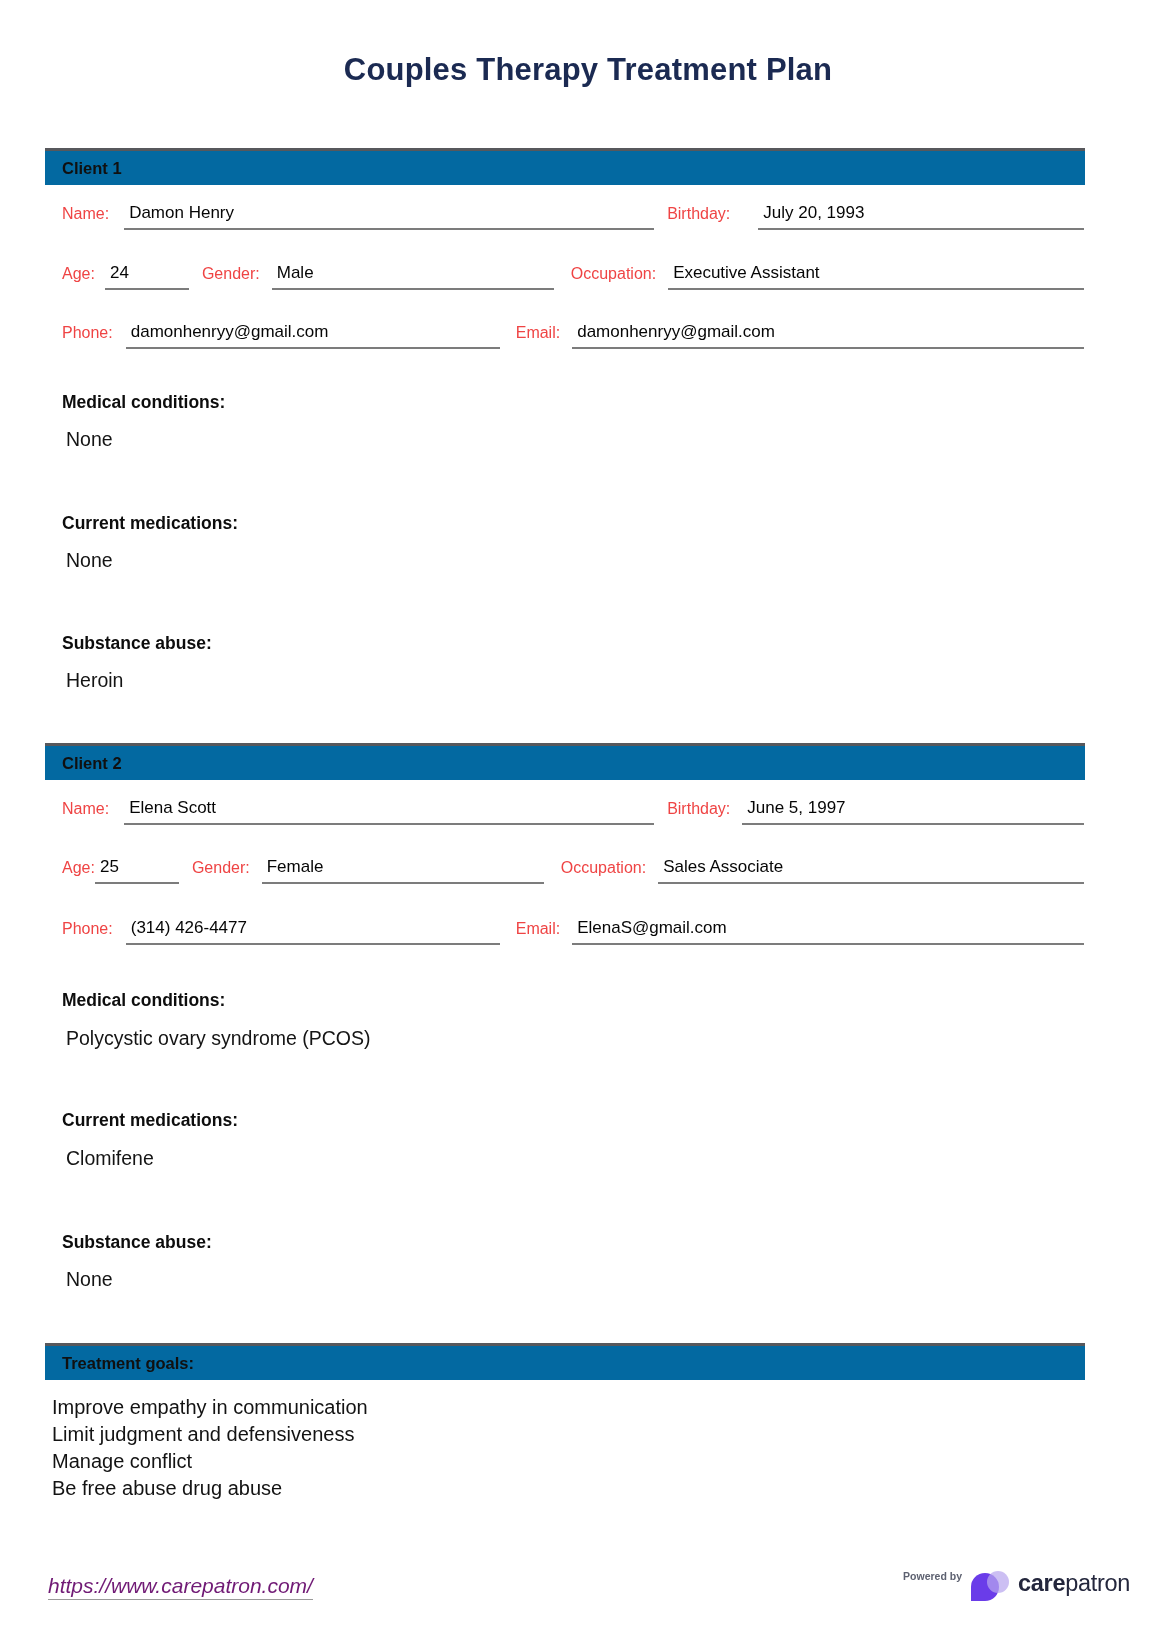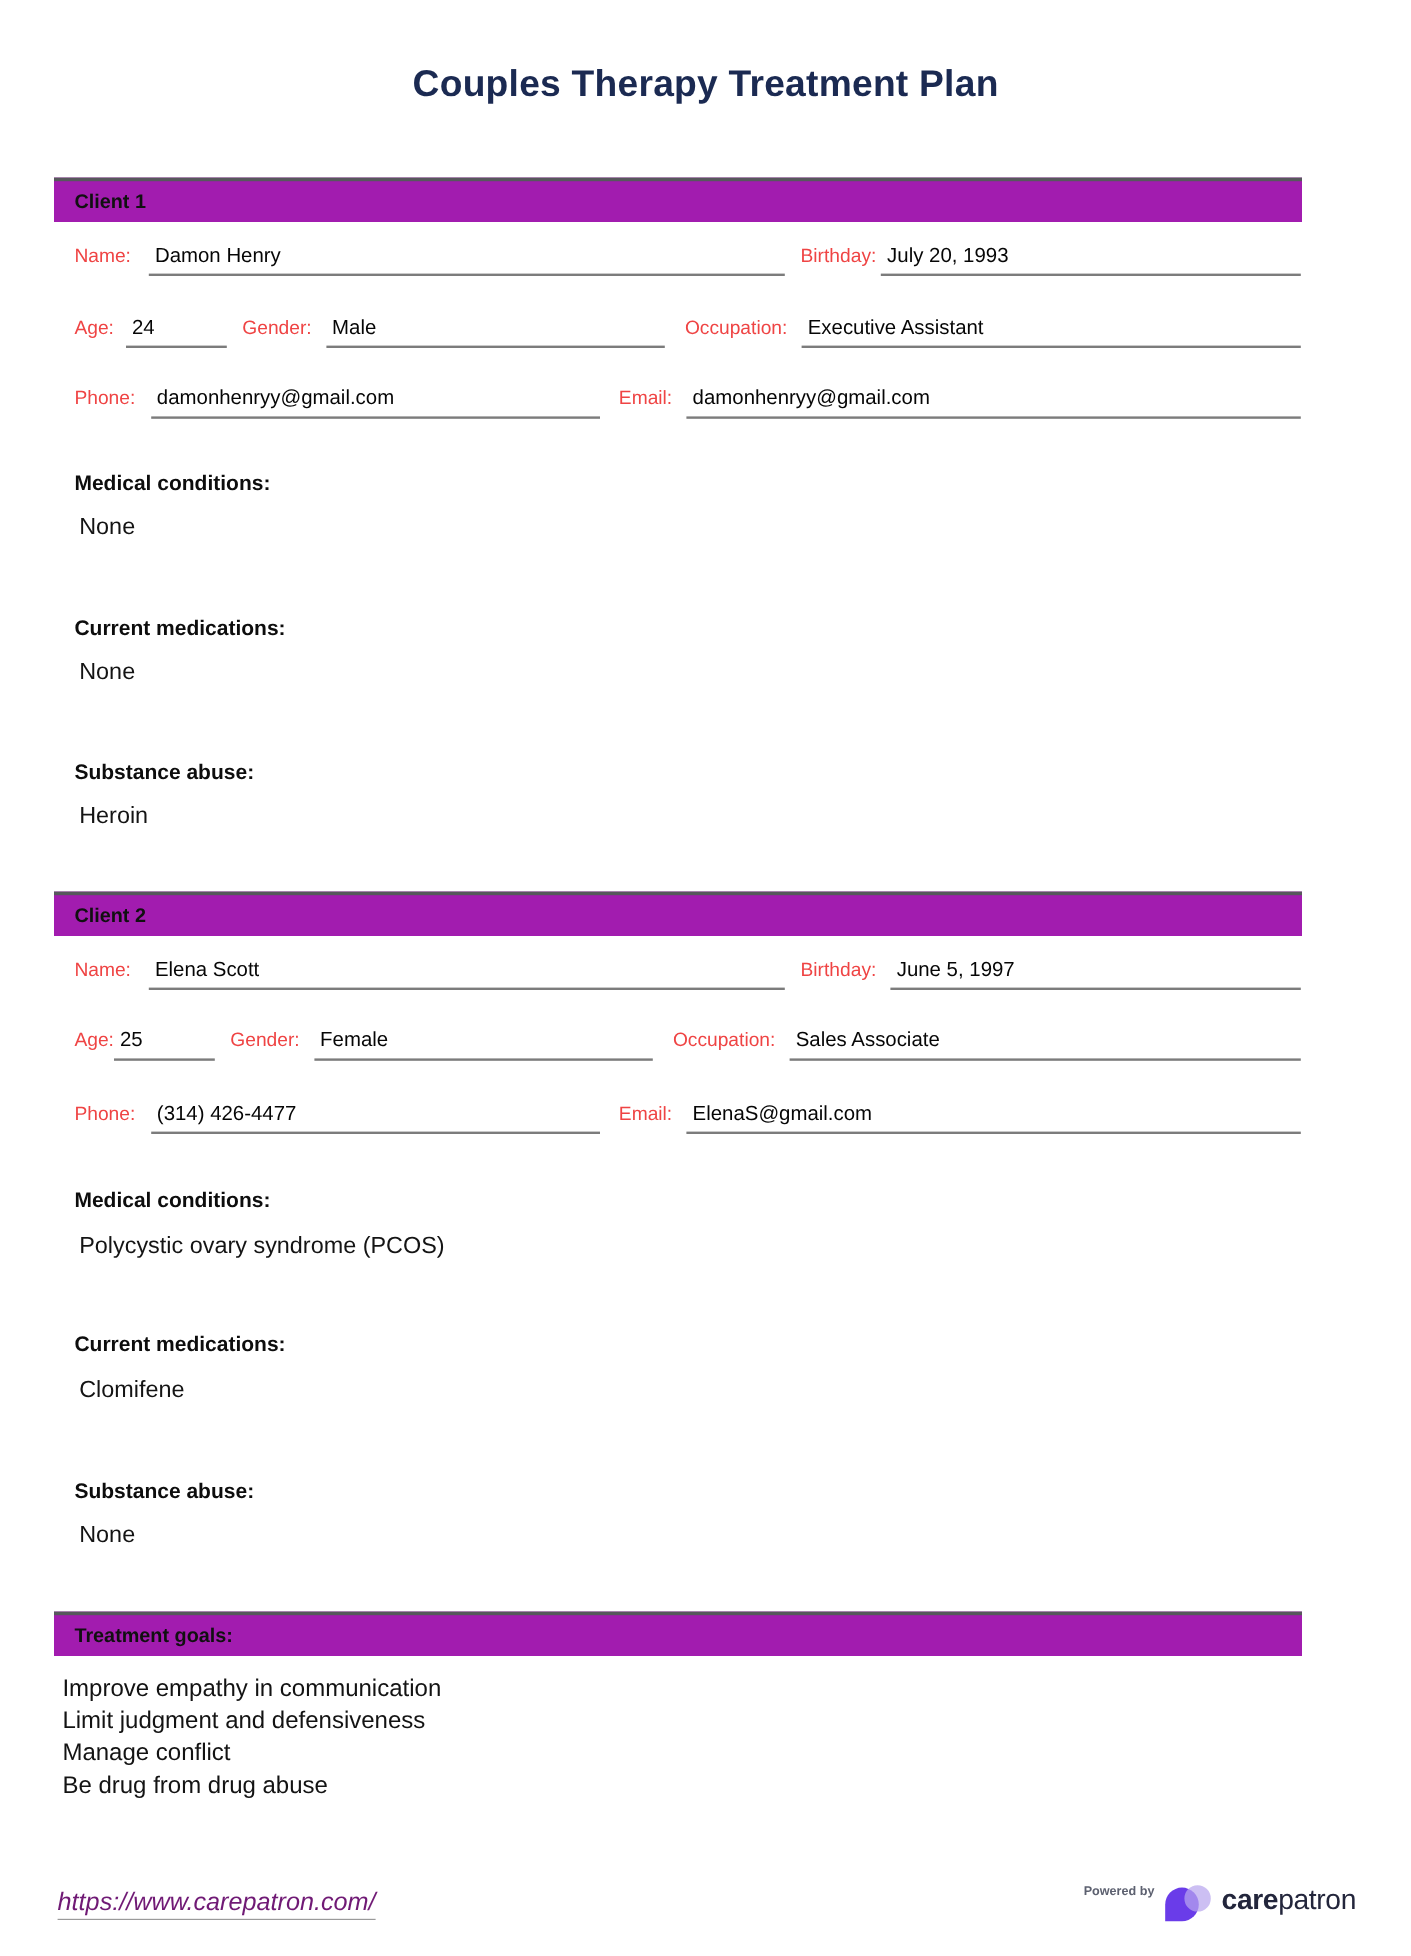--- a/index.html
+++ b/index.html
@@ -7,21 +7,21 @@
   .page {
     position:relative; width:1176px; height:1630px; background:#ffffff;
     font-family:"Liberation Sans", sans-serif; color:#111; overflow:hidden;
   }
   .doc-title {
     position:absolute; top:52px; left:0; width:100%; text-align:center;
     font-size:31px; font-weight:700; color:#1b2a52; letter-spacing:.2px;
   }
   .section-bar {
     position:absolute; left:45px; width:1040px; height:37px;
-    background:#a21caf; border-top:3px solid #57585c;
+    background:#0369a1; border-top:3px solid #57585c;
     padding:8px 0 0 17px; font-size:16.5px; font-weight:700; color:#101010;
   }
   .field-row { position:absolute; left:62px; width:1022px; height:34px; display:flex; align-items:flex-end; }
   .f-label { font-size:16px; color:#ef4444; padding-bottom:7px; white-space:nowrap; }
   .f-cell {
     border-bottom:2px solid #7c7c7c; font-size:17px; color:#060606;
     padding:0 0 5px 5px; white-space:nowrap; overflow:hidden;
   }
   .f-fill { flex:1 1 auto; }
   .sub-heading { position:absolute; left:62px; font-size:17.5px; font-weight:700; color:#0d0d0d; }
@@ -47,21 +47,21 @@
   <h1 class="doc-title">Couples Therapy Treatment Plan</h1>
 
   <div class="section-bar" style="top:148px">
     <span>Client 1</span>
   </div>
 
   <div class="field-row" style="top:196px">
     <span class="f-label">Name:</span>
     <span class="f-cell" style="width:530px; margin-left:15px">Damon Henry</span>
     <span class="f-label" style="margin-left:13px">Birthday:</span>
-    <span class="f-cell f-fill" style="margin-left:4px">July 20, 1993</span>
+    <span class="f-cell f-fill" style="margin-left:28px">July 20, 1993</span>
   </div>
 
   <div class="field-row" style="top:256px">
     <span class="f-label">Age:</span>
     <span class="f-cell" style="width:84px; margin-left:10px">24</span>
     <span class="f-label" style="margin-left:13px">Gender:</span>
     <span class="f-cell" style="width:282px; margin-left:12px">Male</span>
     <span class="f-label" style="margin-left:17px">Occupation:</span>
     <span class="f-cell f-fill" style="margin-left:12px">Executive Assistant</span>
   </div>
@@ -119,21 +119,21 @@
   <div class="sub-value" style="top:1268px">None</div>
 
   <div class="section-bar" style="top:1343px">
     <span>Treatment goals:</span>
   </div>
 
   <div class="goals">
     <div>Improve empathy in communication</div>
     <div>Limit judgment and defensiveness</div>
     <div>Manage conflict</div>
-    <div>Be drug from drug abuse</div>
+    <div>Be free abuse drug abuse</div>
   </div>
 
   <a class="footer-link">https://www.carepatron.com/</a>
 
   <div class="brand">
     <span class="powered-by">Powered by</span>
     <span class="logo-mark">
       <span class="logo-bubble"></span>
       <span class="logo-circle"></span>
     </span>

